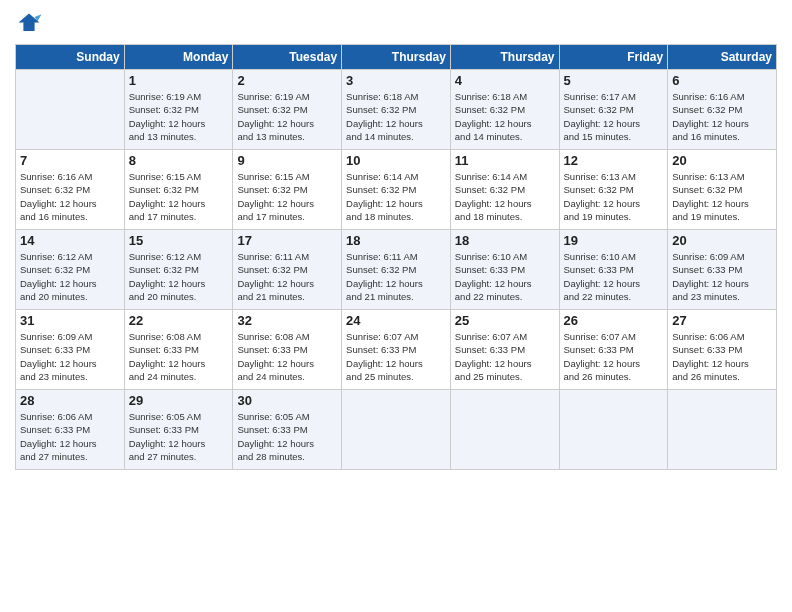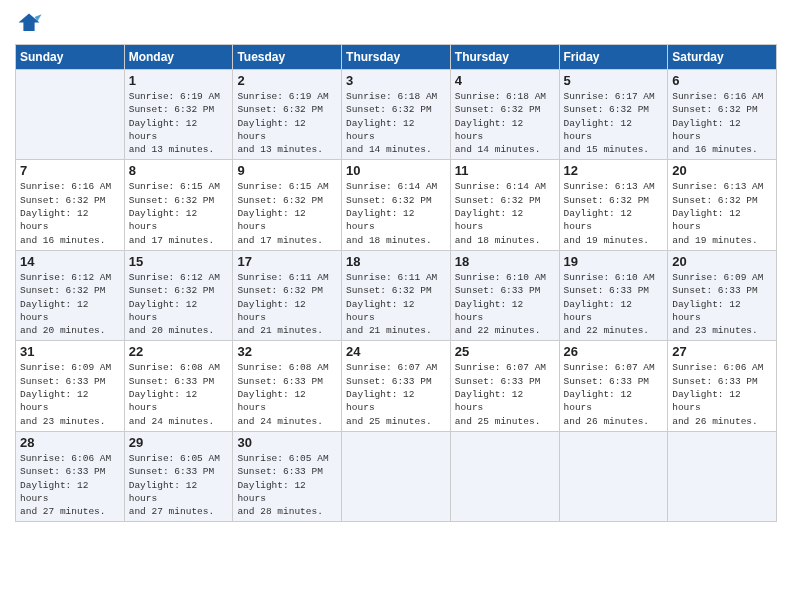--- a/index.html
+++ b/index.html
@@ -5,24 +5,24 @@
     * { box-sizing: border-box; margin: 0; padding: 0; }
     body { font-family: Arial, sans-serif; background: #fff; width: 792px; height: 612px; overflow: hidden; }
     .container { width: 792px; padding: 10px 15px; }
     .header-row { display: flex; justify-content: space-between; align-items: flex-start; margin-bottom: 6px; }
     .logo { display: flex; align-items: center; }
     .logo-bird { width: 28px; height: 28px; margin-right: 2px; }
     .title-block { text-align: right; }
     .month-title { font-size: 36px; font-weight: bold; color: #1a3a5c; line-height: 1; }
     .location { font-size: 14px; color: #333; margin-top: 2px; }
     table { width: 100%; border-collapse: collapse; font-size: 10px; }
-    th { background-color: #1a5fa8; color: #fff; padding: 5px 4px; text-align: left; font-size: 12px; font-weight: bold; border: 1px solid #ccc; }
+    th { background-color: #1a5fa8; color: #fff; padding: 5px 4px; text-align: right; font-size: 12px; font-weight: bold; border: 1px solid #ccc; }
     td { border: 1px solid #ccc; vertical-align: top; padding: 3px 4px; width: 14.28%; min-height: 70px; height: 80px; }
     .day-number { font-size: 13px; font-weight: bold; color: #222; display: block; margin-bottom: 2px; }
-    .day-info { font-size: 9.5px; color: #333; line-height: 1.4; font-family: Liberation Mono, monospace; }
+    .day-info { font-size: 9.5px; color: #333; line-height: 1.4; }
     .empty-cell { background: #f9f9f9; }
     tr:nth-child(odd) td { background-color: #f0f4fa; }
     tr:nth-child(even) td { background-color: #ffffff; }
     tr:nth-child(odd) td.empty-cell { background-color: #f0f4fa; }
   </style>
 </head>
 <body>
 
 <div class="container">
   <div class="header-row">

